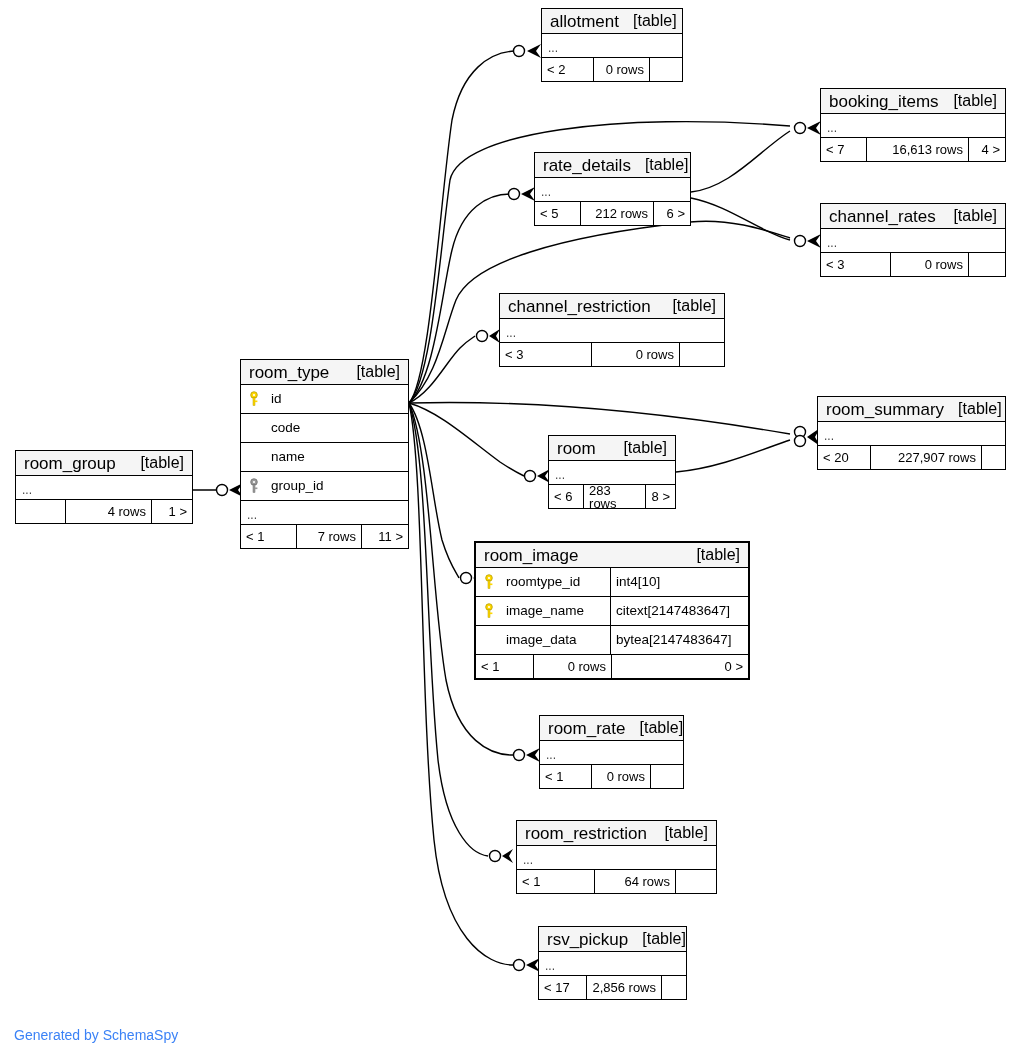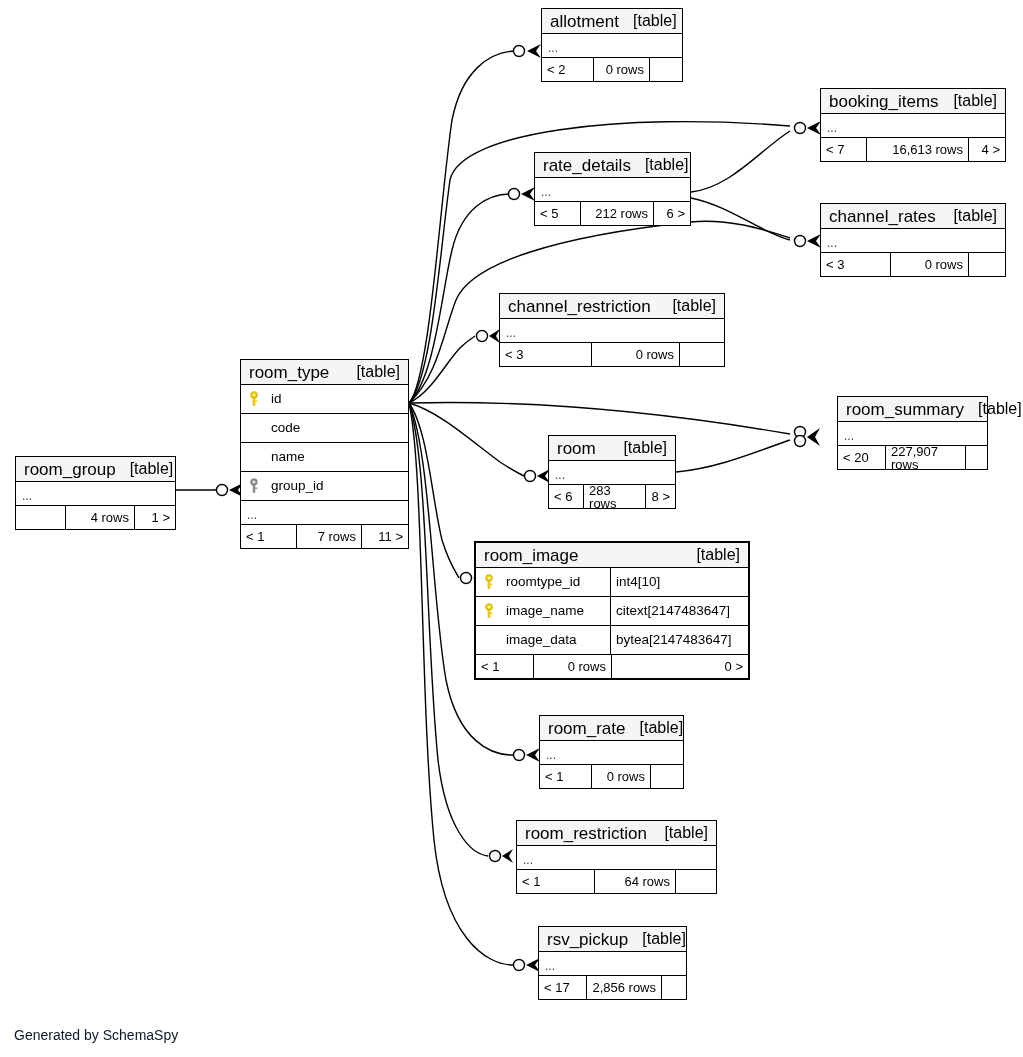--- a/index.html
+++ b/index.html
@@ -133,21 +133,21 @@
   .foot-mid { justify-content: flex-end; }
   .foot-right { justify-content: flex-end; }
 
   .key-icon { display: block; }
 
   .footer-note {
     position: absolute;
     left: 14px;
     top: 1027px;
     font-size: 14px;
-    color: #0f172a;
+    color: #3b82f6;
     white-space: nowrap;
   }
 </style>
 </head>
 <body>
 
 <div id="canvas">
 
   <svg class="edges" viewBox="0 0 1023 1057">
     <defs></defs>
@@ -288,21 +288,21 @@
     <div class="tbl-body">
       <div class="tbl-row ellipsis">...</div>
     </div>
     <div class="tbl-footer">
       <span class="foot-cell foot-left" style="width:92px;">&lt; 3</span>
       <span class="foot-cell foot-mid" style="flex:1 1 auto;">0 rows</span>
       <span class="foot-cell foot-right" style="width:44px;"></span>
     </div>
   </div>
 
-  <div class="table-node" style="left:837px; top:396px; width:151px;">
+  <div class="table-node" style="left:817px; top:396px; width:189px;">
     <div class="tbl-header">
       <span class="tbl-name">room_summary</span>
       <span class="tbl-tag">[table]</span>
     </div>
     <div class="tbl-body">
       <div class="tbl-row ellipsis">...</div>
     </div>
     <div class="tbl-footer">
       <span class="foot-cell foot-left" style="width:53px;">&lt; 20</span>
       <span class="foot-cell foot-mid" style="flex:1 1 auto;">227,907 rows</span>
@@ -348,21 +348,21 @@
       </div>
       <div class="tbl-row ellipsis">...</div>
     </div>
     <div class="tbl-footer">
       <span class="foot-cell foot-left" style="width:56px;">&lt; 1</span>
       <span class="foot-cell foot-mid" style="flex:1 1 auto;">7 rows</span>
       <span class="foot-cell foot-right" style="width:46px;">11 &gt;</span>
     </div>
   </div>
 
-  <div class="table-node" style="left:15px; top:450px; width:161px;margin-top:6px;">
+  <div class="table-node" style="left:15px; top:450px; width:178px;">
     <div class="tbl-header">
       <span class="tbl-name">room_group</span>
       <span class="tbl-tag">[table]</span>
     </div>
     <div class="tbl-body">
       <div class="tbl-row ellipsis">...</div>
     </div>
     <div class="tbl-footer">
       <span class="foot-cell foot-left" style="width:50px;"></span>
       <span class="foot-cell foot-mid" style="flex:1 1 auto;">4 rows</span>

